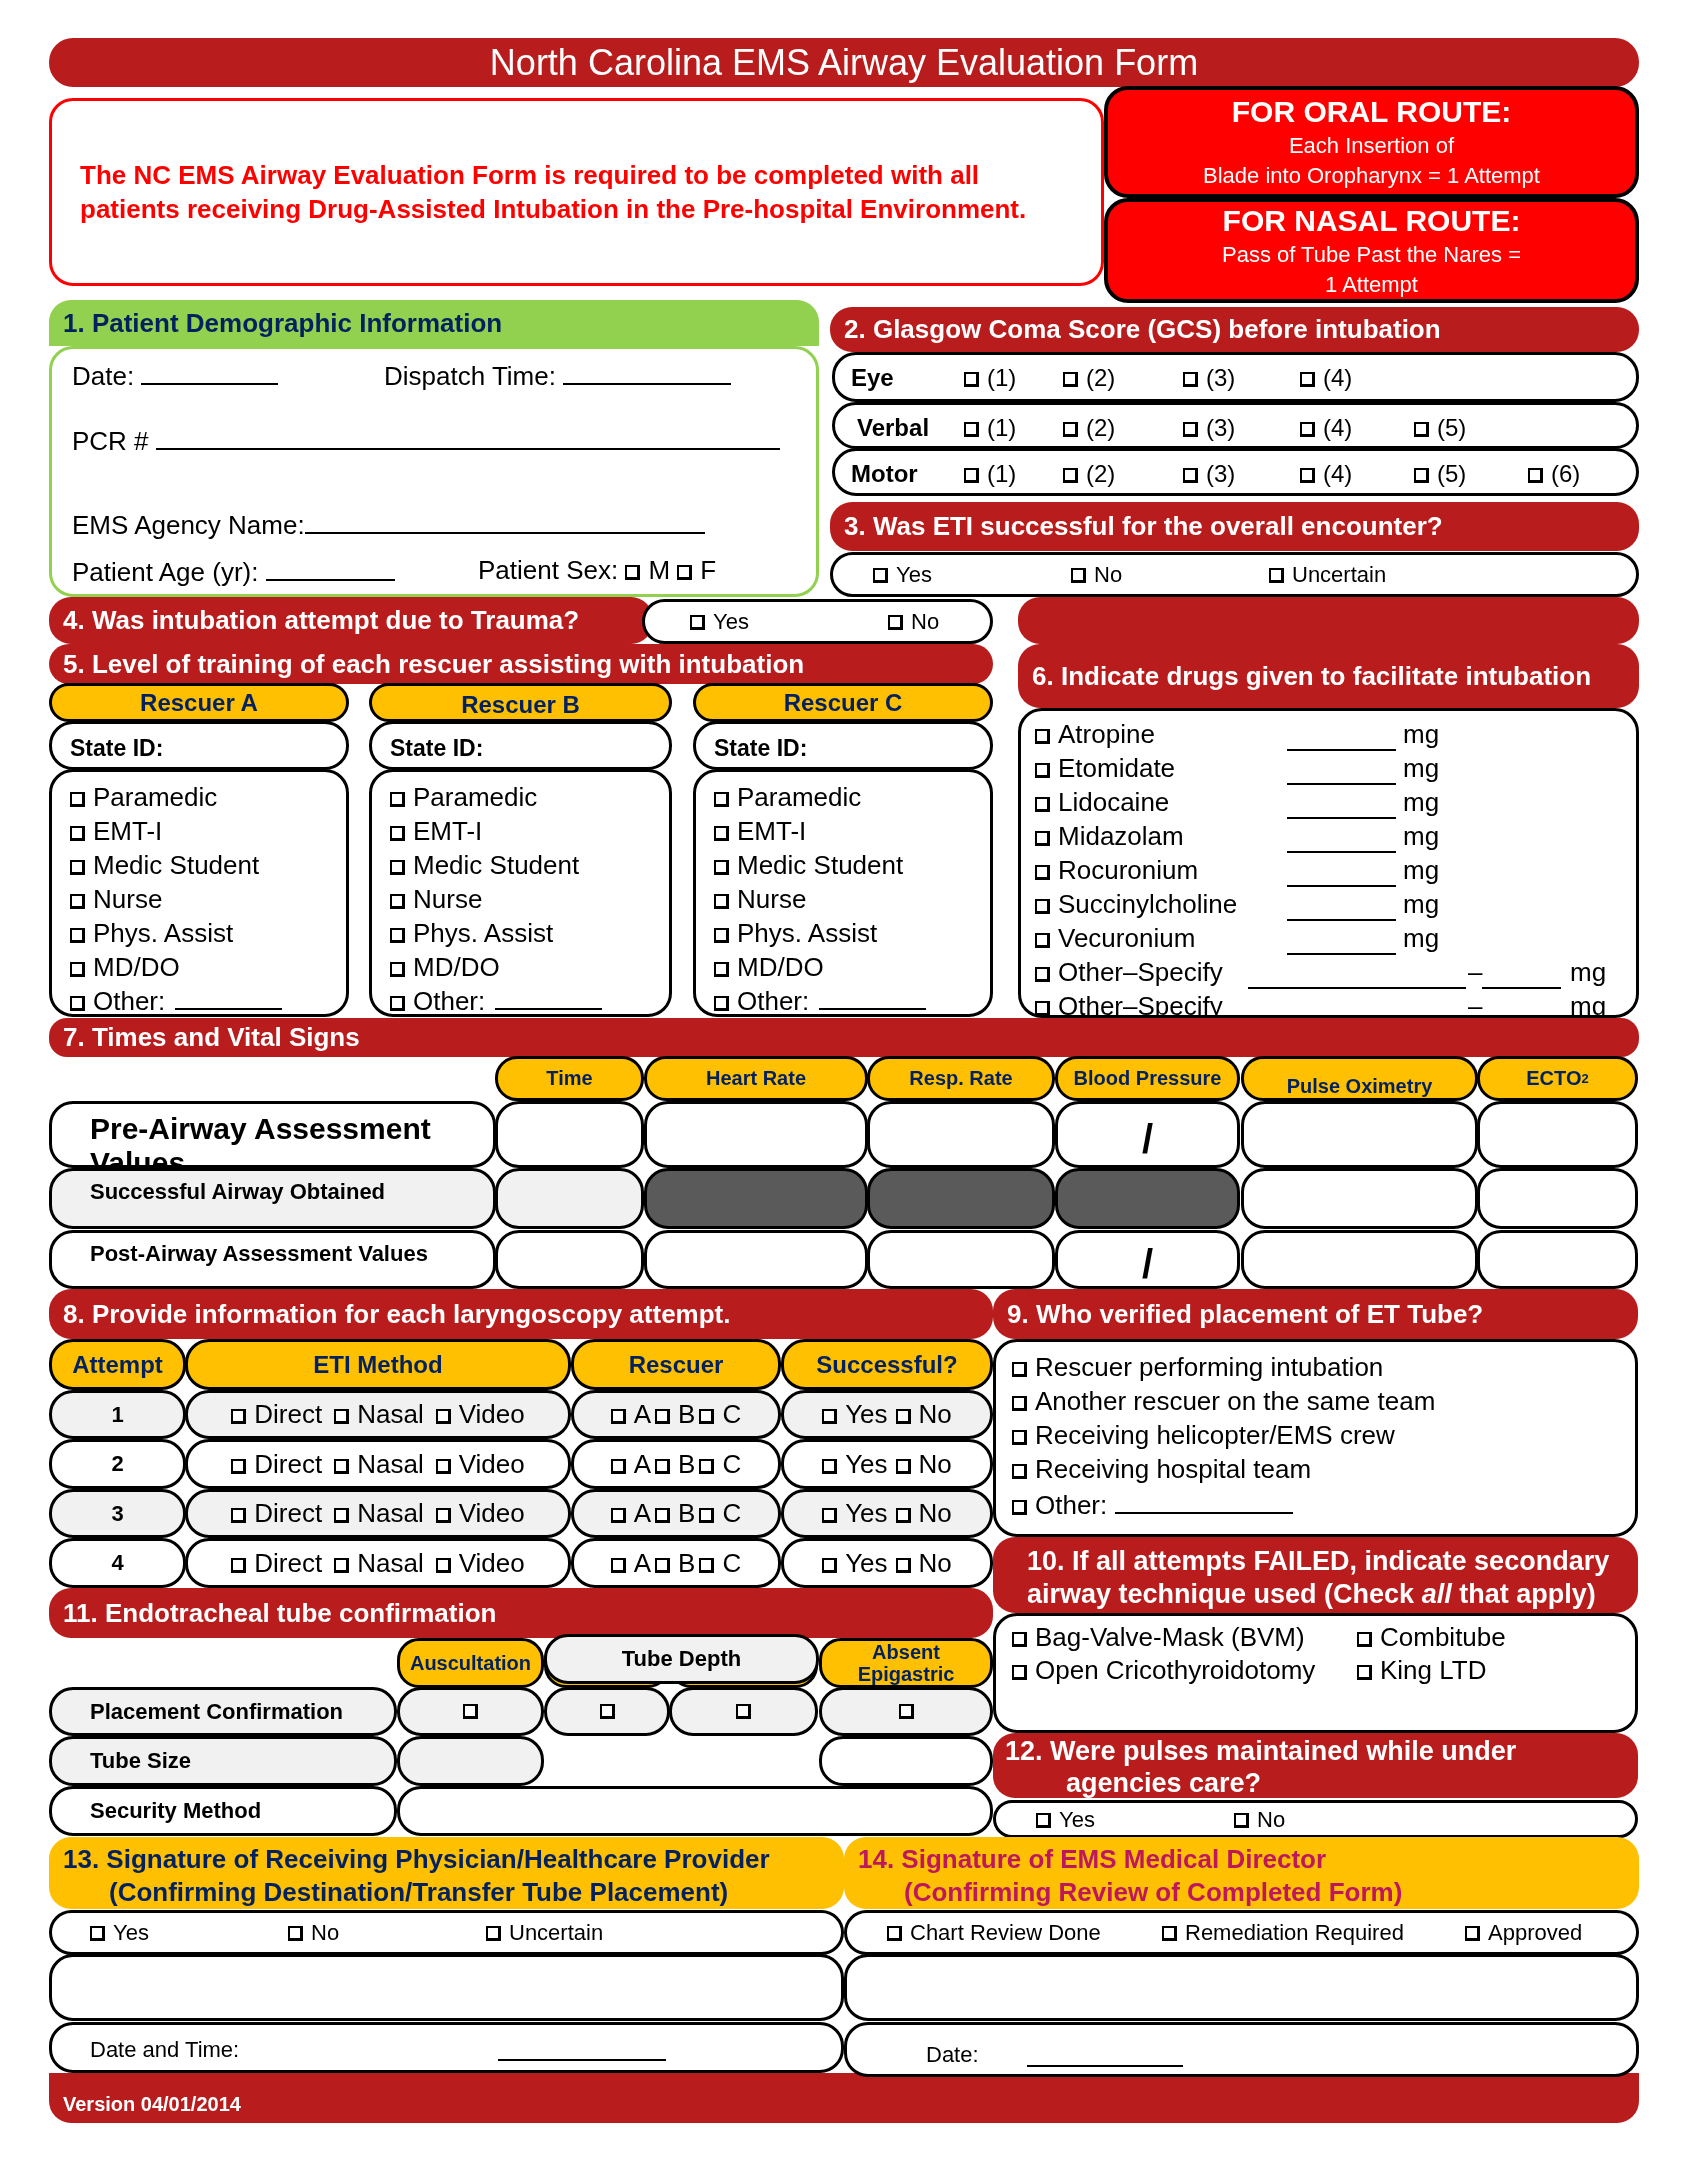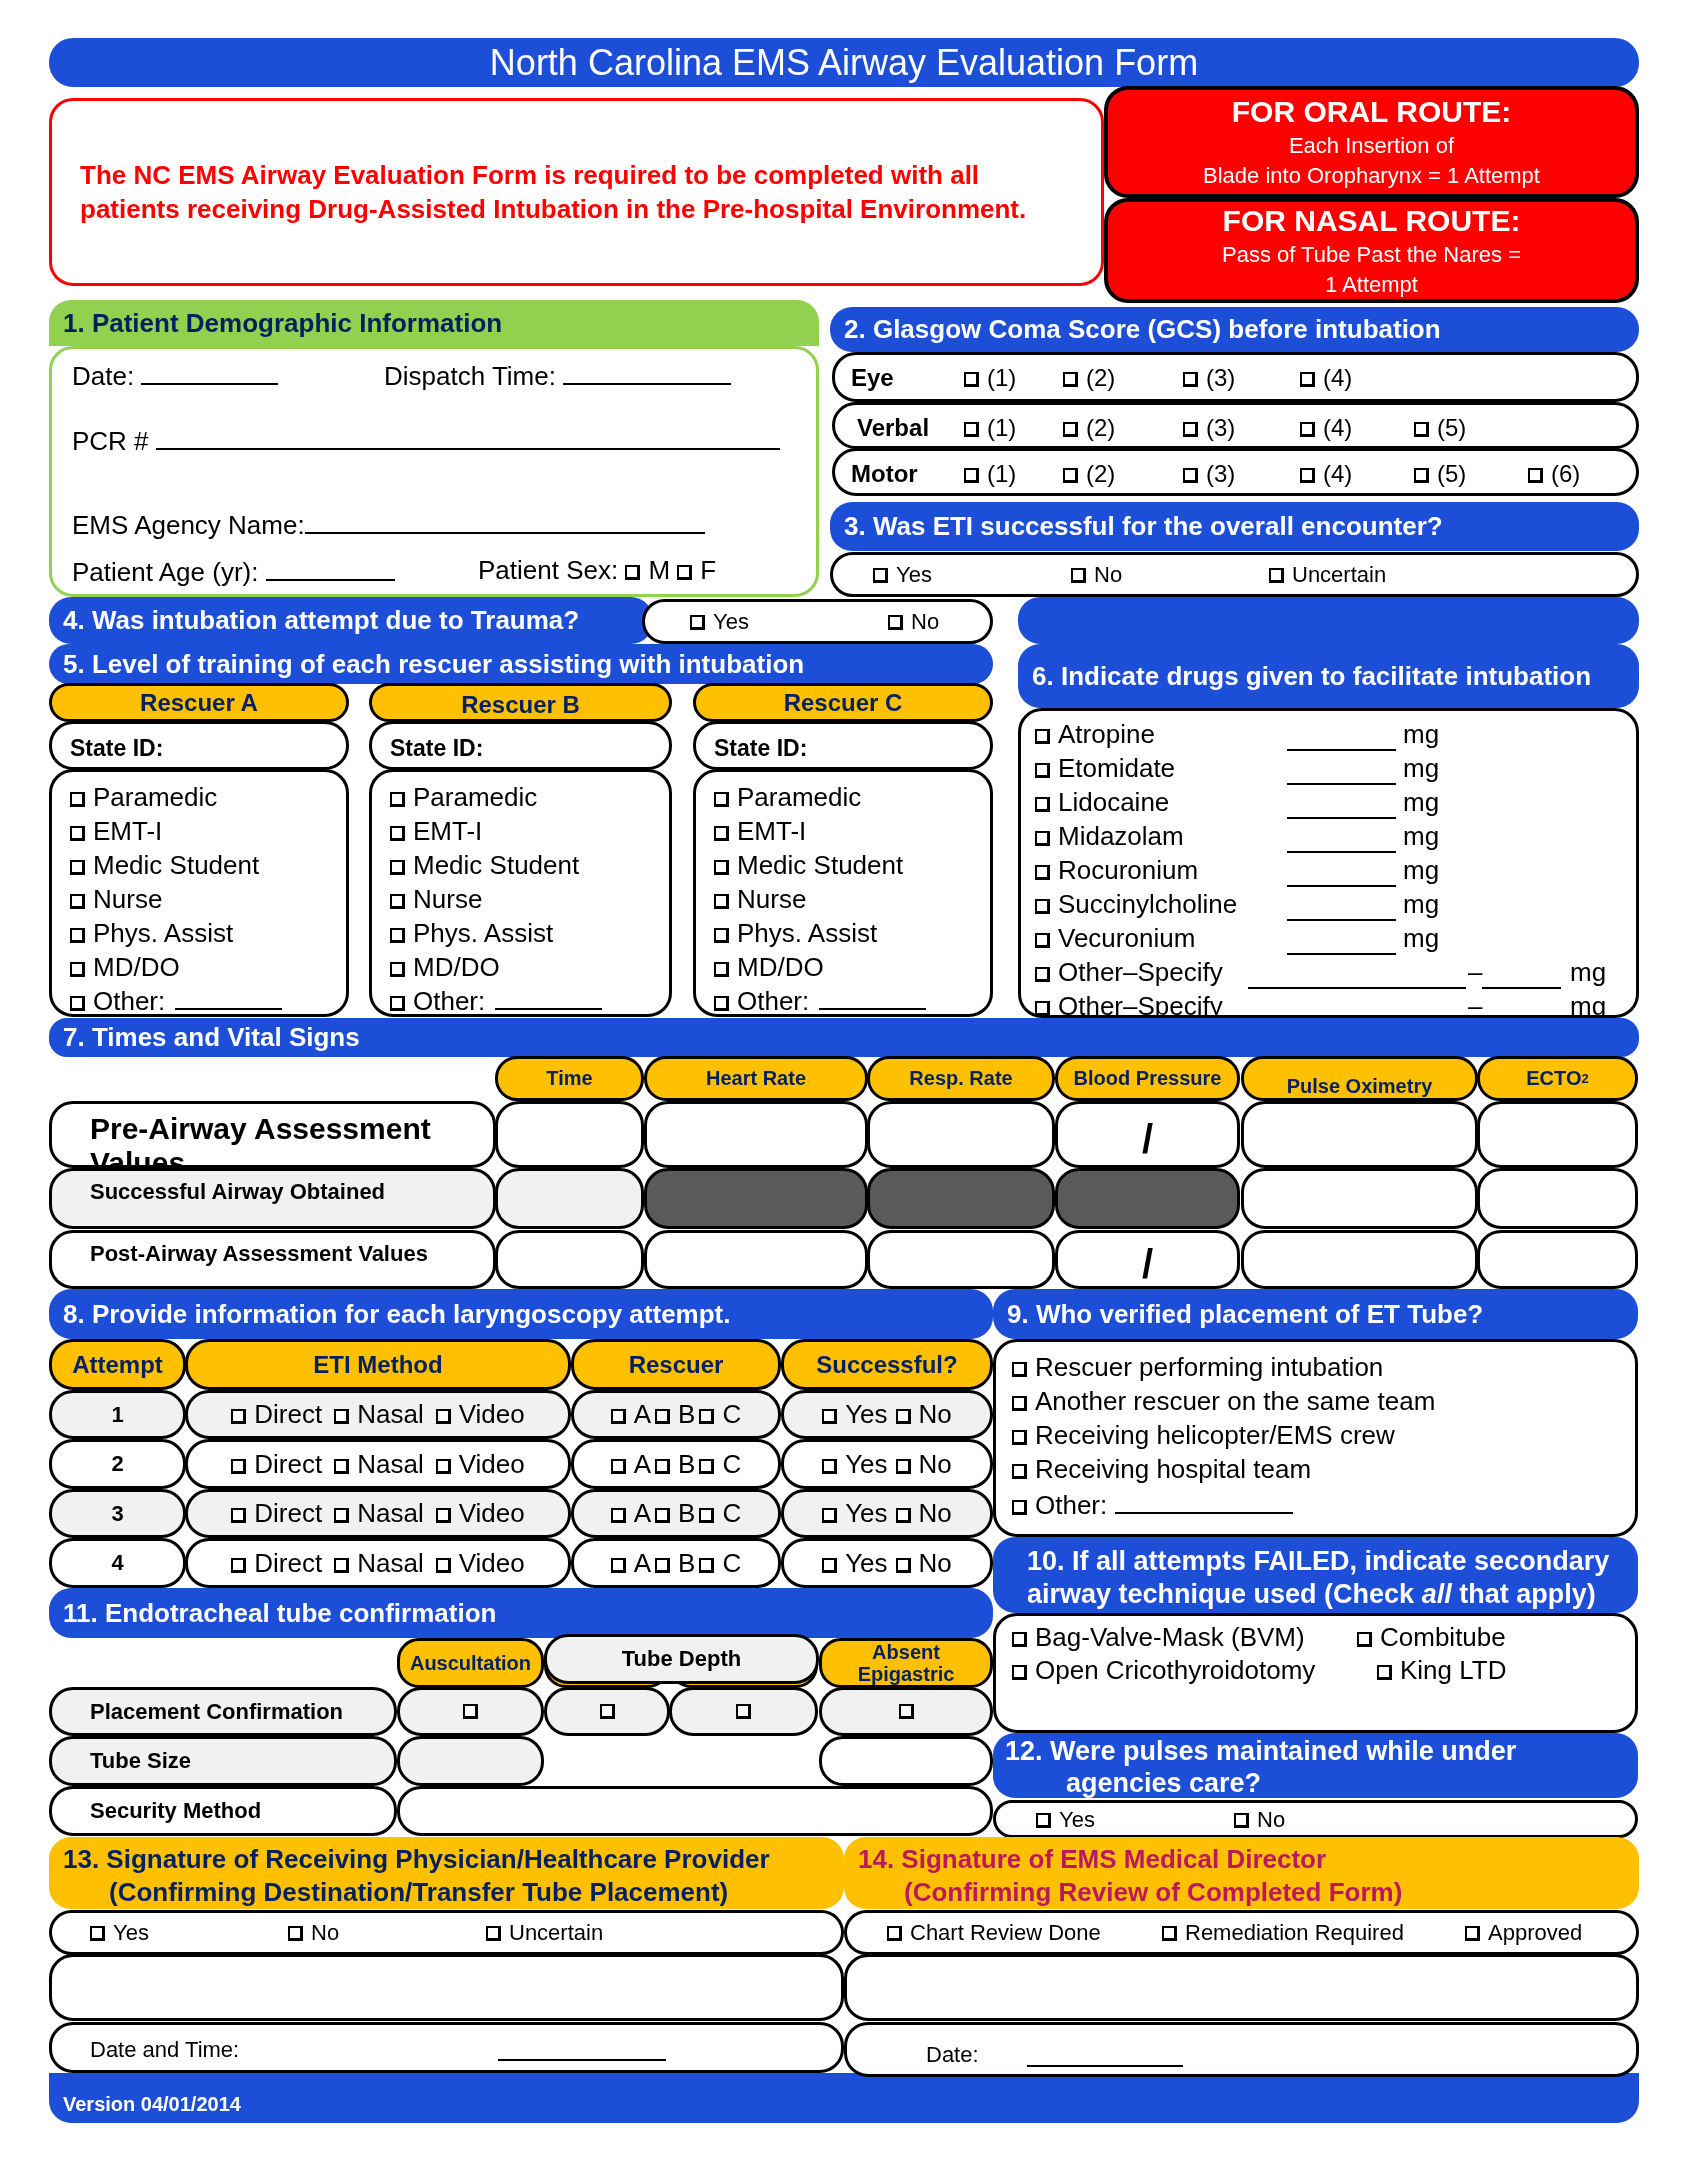--- a/index.html
+++ b/index.html
@@ -1,18 +1,18 @@
 <!DOCTYPE html>
 <html><head>
 <meta charset="utf-8">
 <style>
   * { box-sizing: border-box; margin: 0; padding: 0; }
   body { width: 1686px; height: 2181px; background: #ffffff; position: relative; font-family: "Liberation Sans", sans-serif; color: #000; overflow: hidden; }
   .abs { position: absolute; }
-  .navy { background: #1d4ed8; color: #fff; font-weight: bold; }
+  .navy { background: #b91c1c; color: #fff; font-weight: bold; }
   .gold { background: #fec000; color: #000; font-weight: bold; border: 3px solid #000; }
   .pill { border: 3px solid #000; border-radius: 24px; background: #fff; }
   .grey { background: #f1f1f1; }
   .hdr { display: flex; align-items: center; padding-left: 14px; font-size: 26px; border-radius: 22px; }
   .center { display: flex; align-items: center; justify-content: center; text-align: center; }
   .cb { display: inline-block; width: 15px; height: 15px; border: 2px solid #000; border-right-width: 3px; border-bottom-width: 3px; margin-right: 8px; vertical-align: -1px; background: #fff; }
   .line { display: inline-block; border-bottom: 2px solid #000; height: 1em; vertical-align: baseline; }
   .t22 { font-size: 22px; }
 </style>
 </head>
@@ -313,21 +313,21 @@
   <div><span>airway technique used (Check </span><em>all</em><span> that apply)</span></div>
 </div>
 <div class="abs pill" style="left:993px;top:1613px;width:645px;height:120px;font-size:26px;">
   <div id="secondary-list" style="position:absolute;left:16px;top:6px;width:614px;">
       <div style="position:relative;height:33px;">
         <span style="position:absolute;left:0;top:0;"><span class="cb"></span><span>Bag-Valve-Mask (BVM)</span></span>
         <span style="position:absolute;left:345px;top:0;"><span class="cb"></span><span>Combitube</span></span>
       </div>
       <div style="position:relative;height:33px;">
         <span style="position:absolute;left:0;top:0;"><span class="cb"></span><span>Open Cricothyroidotomy</span></span>
-        <span style="position:absolute;left:345px;top:0;margin-left:20px;"><span class="cb"></span><span>King LTD</span></span>
+        <span style="position:absolute;left:345px;top:0;"><span class="cb"></span><span>King LTD</span></span>
       </div>
     </div>
 </div>
 
 <div class="abs navy hdr" style="left:49px;top:1588px;width:944px;height:50px;">
   <span>11. Endotracheal tube confirmation</span>
 </div>
 <div id="tube-conf">
     <div class="abs gold center" style="left:397px;top:1638px;width:147px;height:50px;border-radius:22px;font-size:20px;line-height:22px;color:#03215e;padding:0 4px;">
       <span>Auscultation</span>

